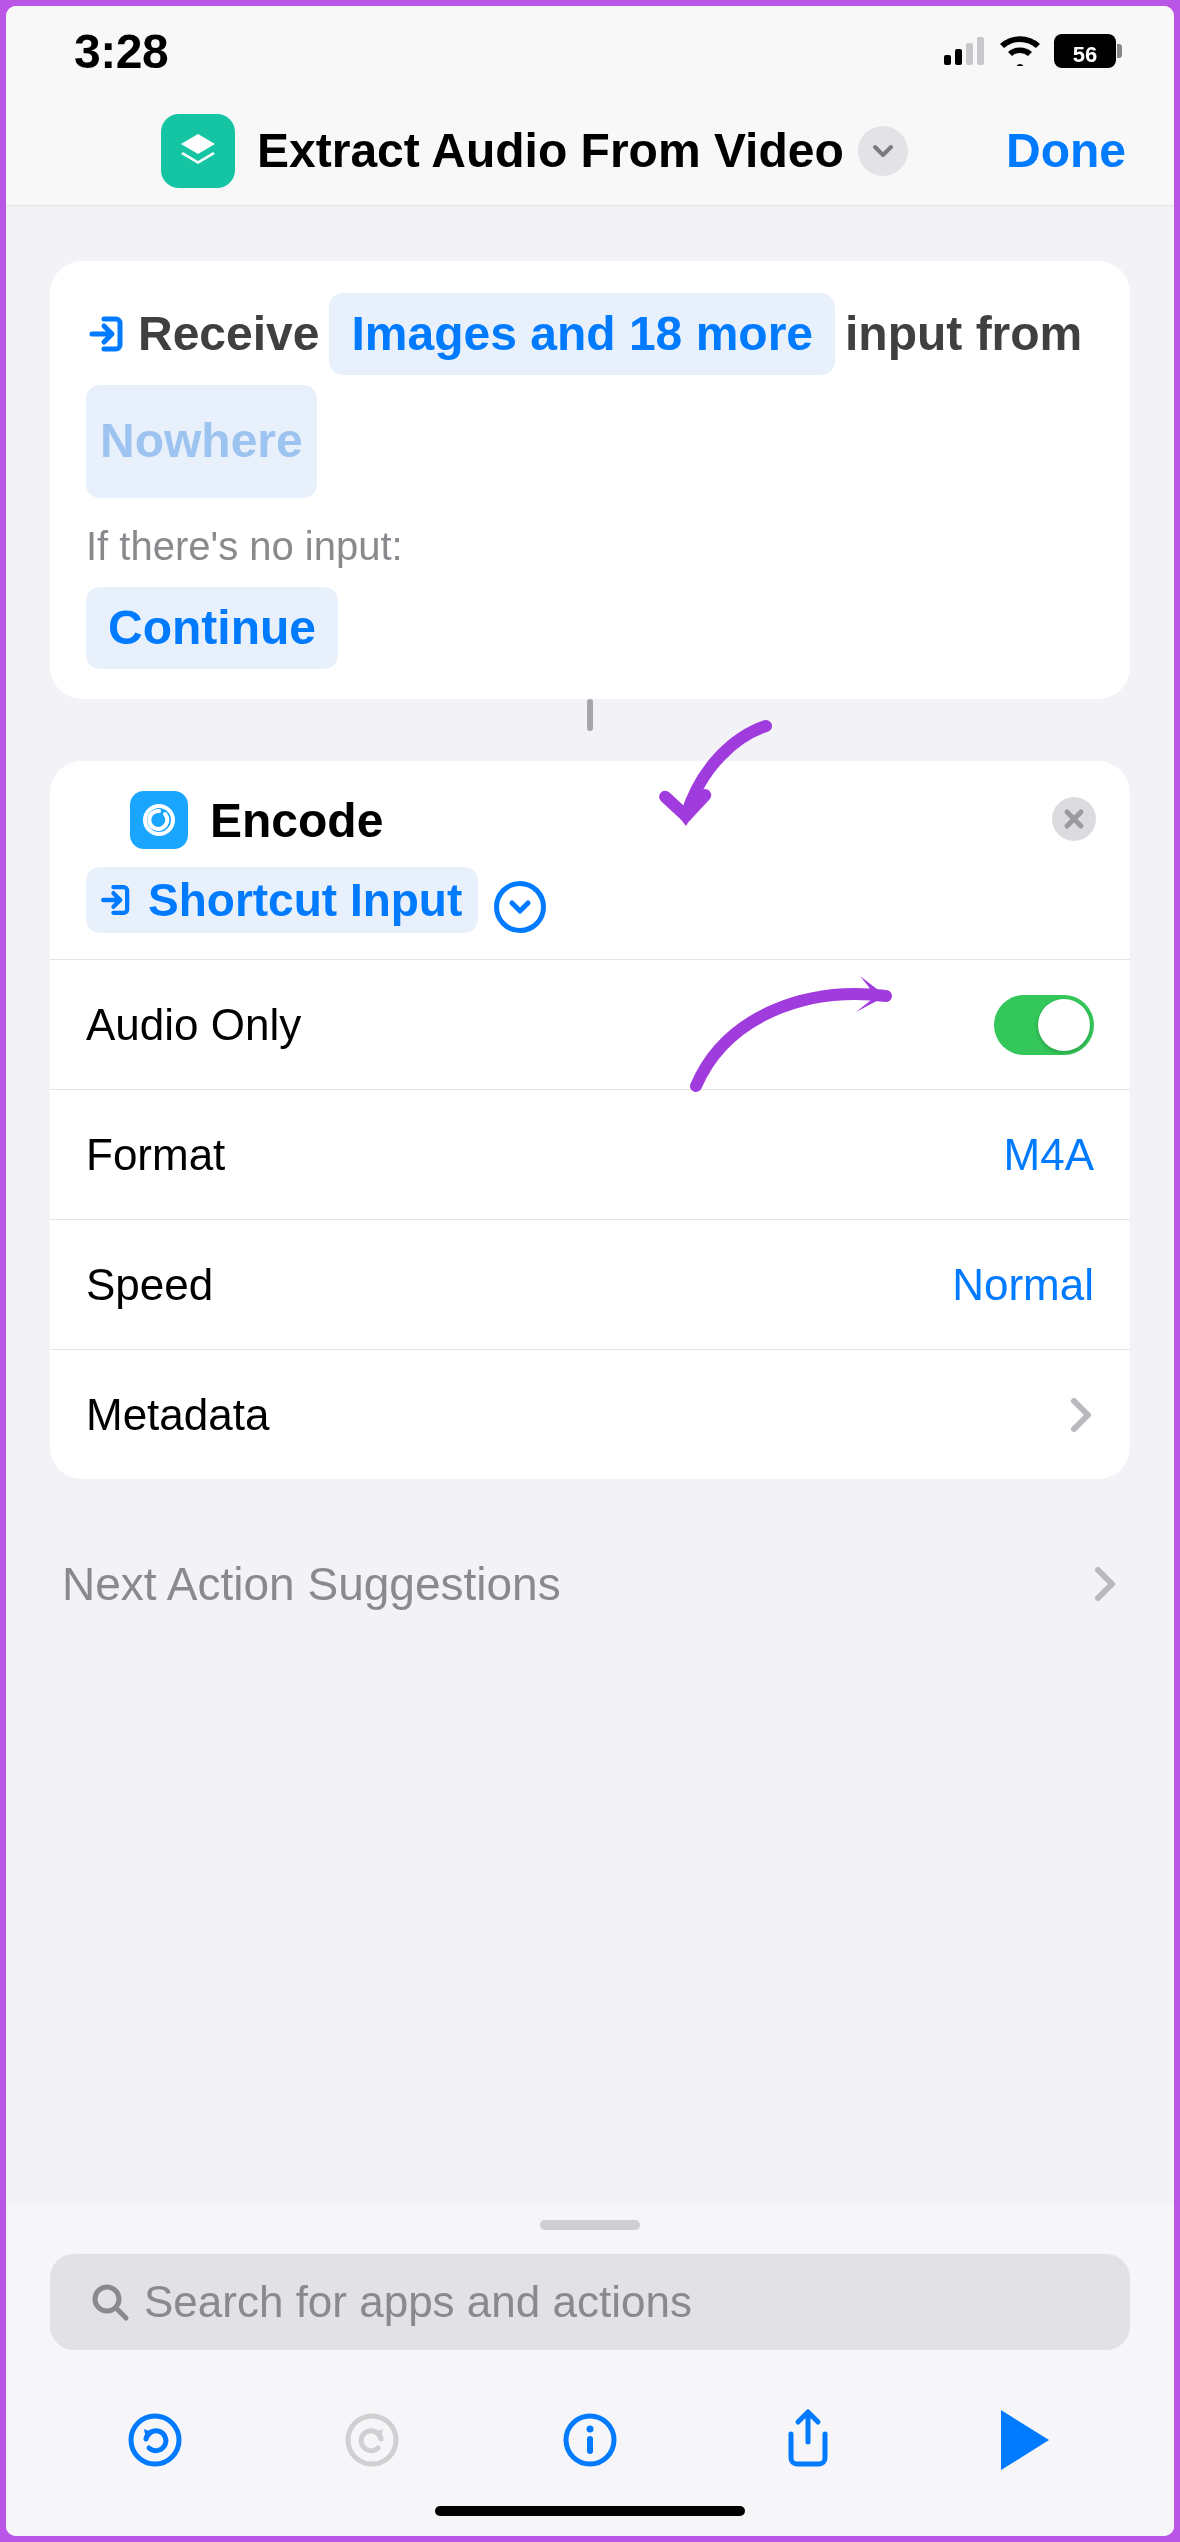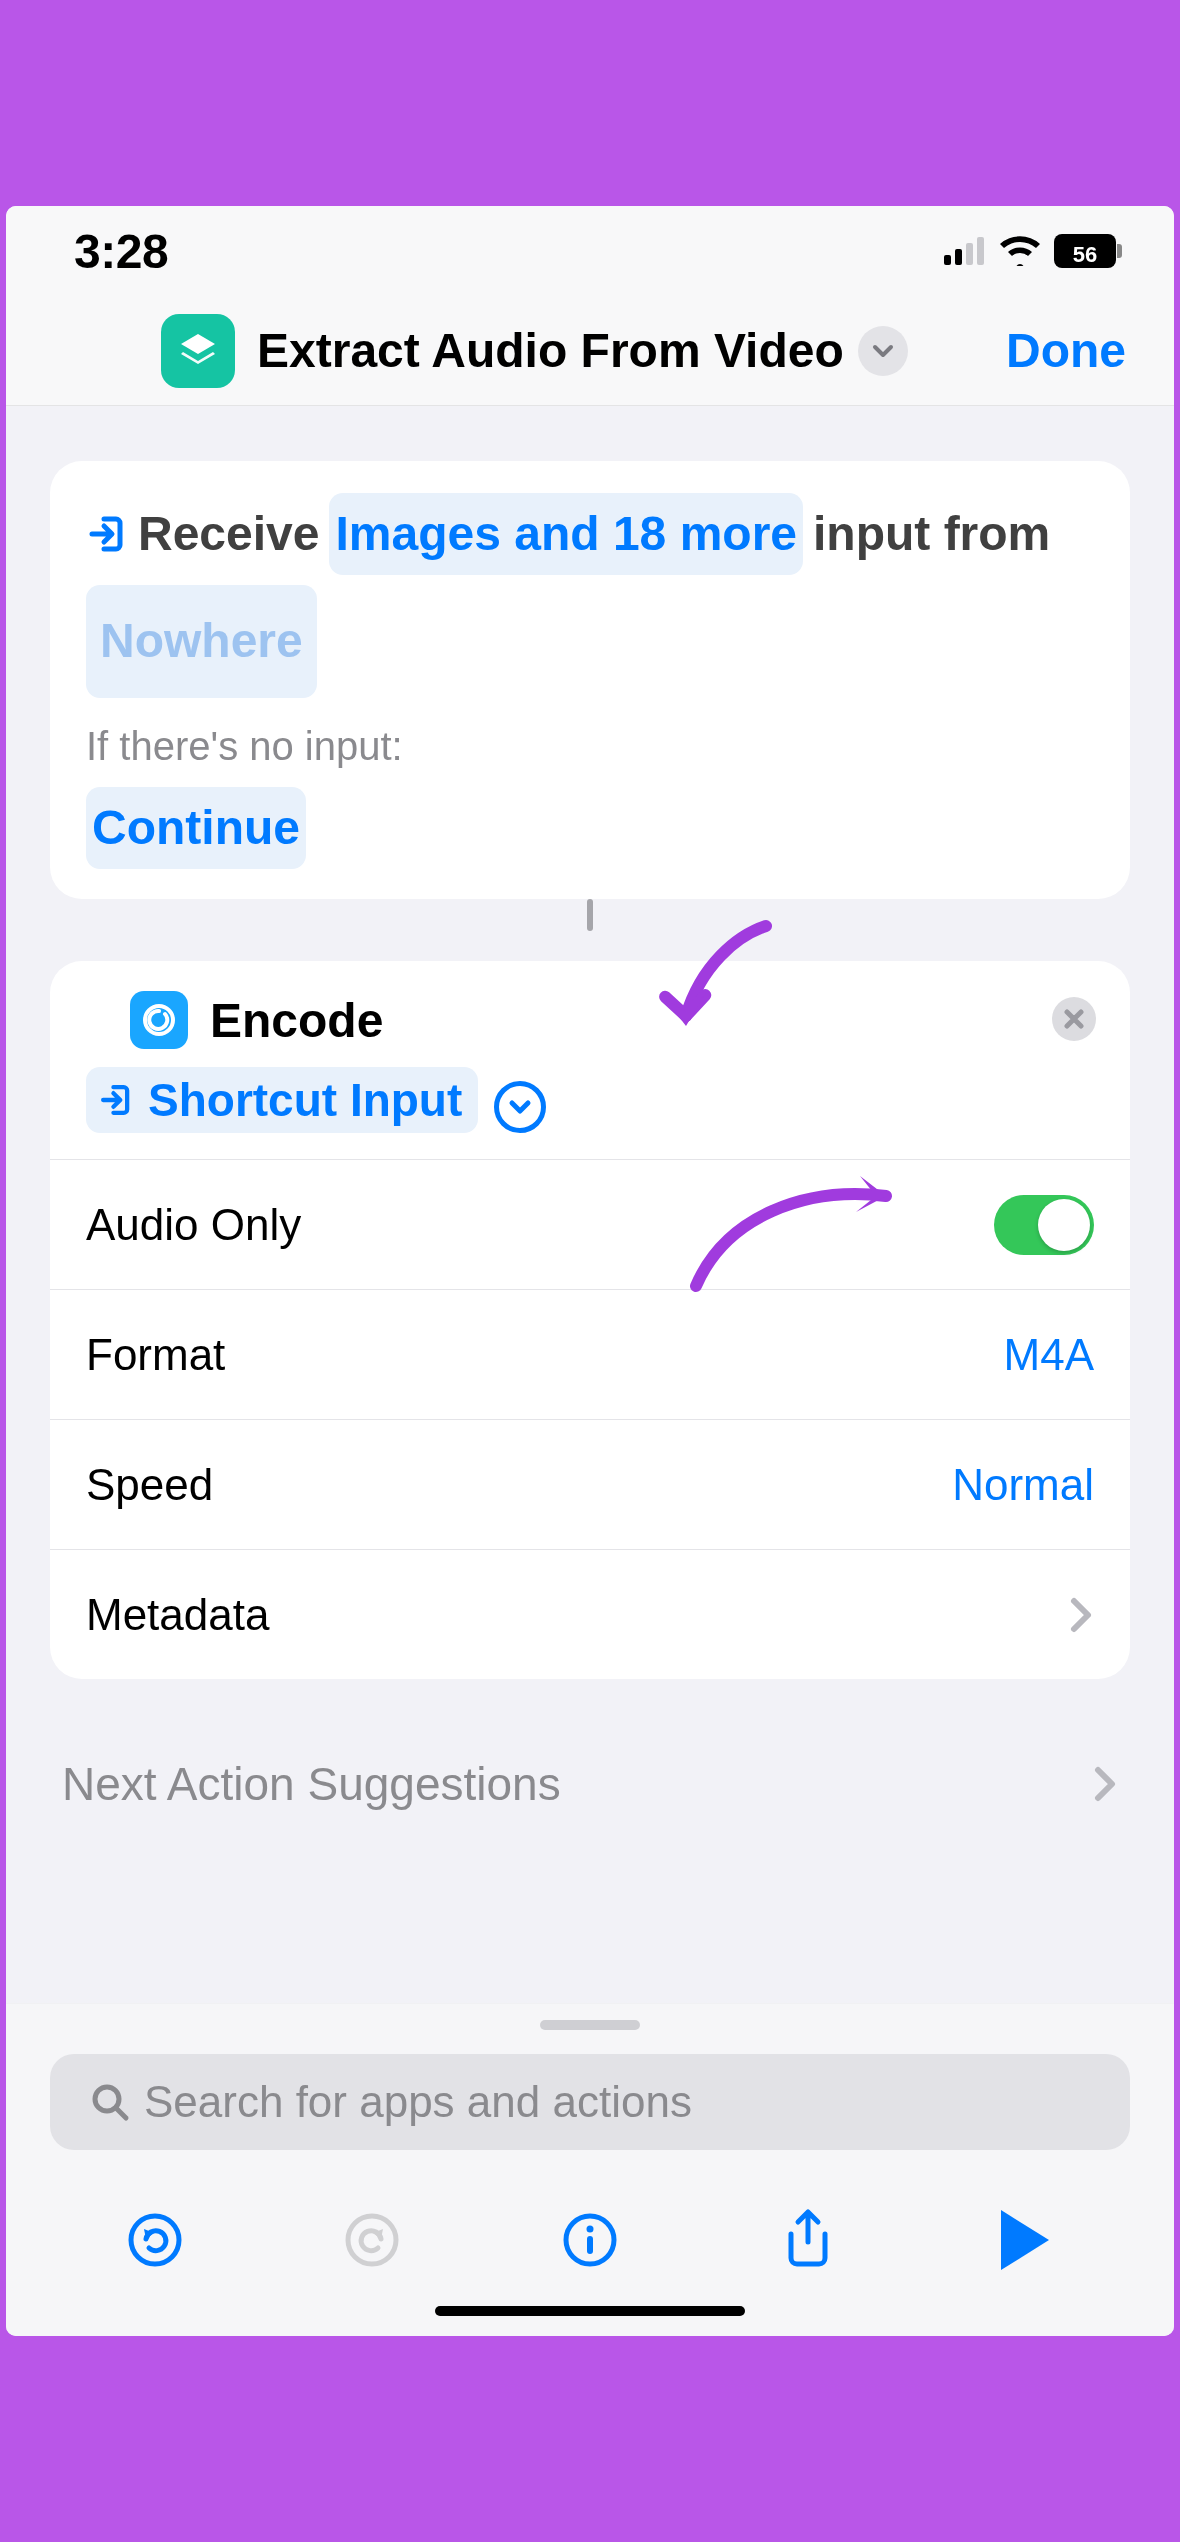--- a/index.html
+++ b/index.html
@@ -18,21 +18,21 @@
     background: #f2f2f7;
     border-radius: 10px;
     display: flex;
     flex-direction: column;
     position: relative;
     overflow: hidden;
     transform: scale(1.62);
     transform-origin: center center;
   }
   
-  .phone { transform: none; width: 1168px; height: 2130px; }
+  .phone { transform: none; width: 1168px; height: 2530px; }
 
   
   .status-bar {
     height: 90px;
     display: flex;
     align-items: center;
     justify-content: space-between;
     padding: 0 58px 0 68px;
     background: #f8f8f9;
   }
@@ -75,21 +75,21 @@
     padding: 32px 36px 30px 36px;
   }
   .card2 {
     background:#fff; border-radius: 32px; margin: 30px 44px 0 44px;
     overflow: hidden;
   }
   .connector { width: 6px; height: 32px; background: #a5a5aa; margin: 0 auto; border-radius: 3px; }
 
   .act-row { display:flex; flex-wrap:wrap; align-items:center; gap: 10px 10px; font-size: 48px; font-weight:600; line-height:1.55; }
   .act-row .plain { color:#404040; }
-  .pill { background:#e8f1fb; color:#007aff; border-radius:14px; padding: 4px 6px; }
+  .pill { background:#e8f1fb; color:#007aff; border-radius:14px; padding: 4px 22px; }
   .pill-faded { background:#e8f1fb; color:#9dc3f0; border-radius:14px; padding:19px 14px; }
   .sub-label { color:#8a8a8e; font-size:40px; font-weight:500; margin-top:26px; margin-bottom:18px; }
 
   .card2-header { padding: 30px 36px 26px 36px; display:flex; flex-direction:column; gap:18px; position:relative; }
   .card2-title-row { display:flex; align-items:center; gap:22px;margin-left:44px; }
   .encode-icon { width:58px; height:58px; border-radius:14px; background:#1aa6ff; display:flex; align-items:center; justify-content:center; }
   .card2-title { font-size:48px; font-weight:700; }
   .close-circ { position:absolute; right:34px; top:36px; width:44px; height:44px; border-radius:22px; background:#dcdce0; display:flex; align-items:center; justify-content:center; }
   .si-row { display:flex; align-items:flex-end; gap:16px; }
   .input-pill { background:#e8f1fb; color:#007aff; border-radius:14px; padding:6px 16px 6px 12px; display:flex; align-items:center; gap:14px; font-size:46px; font-weight:600; }

